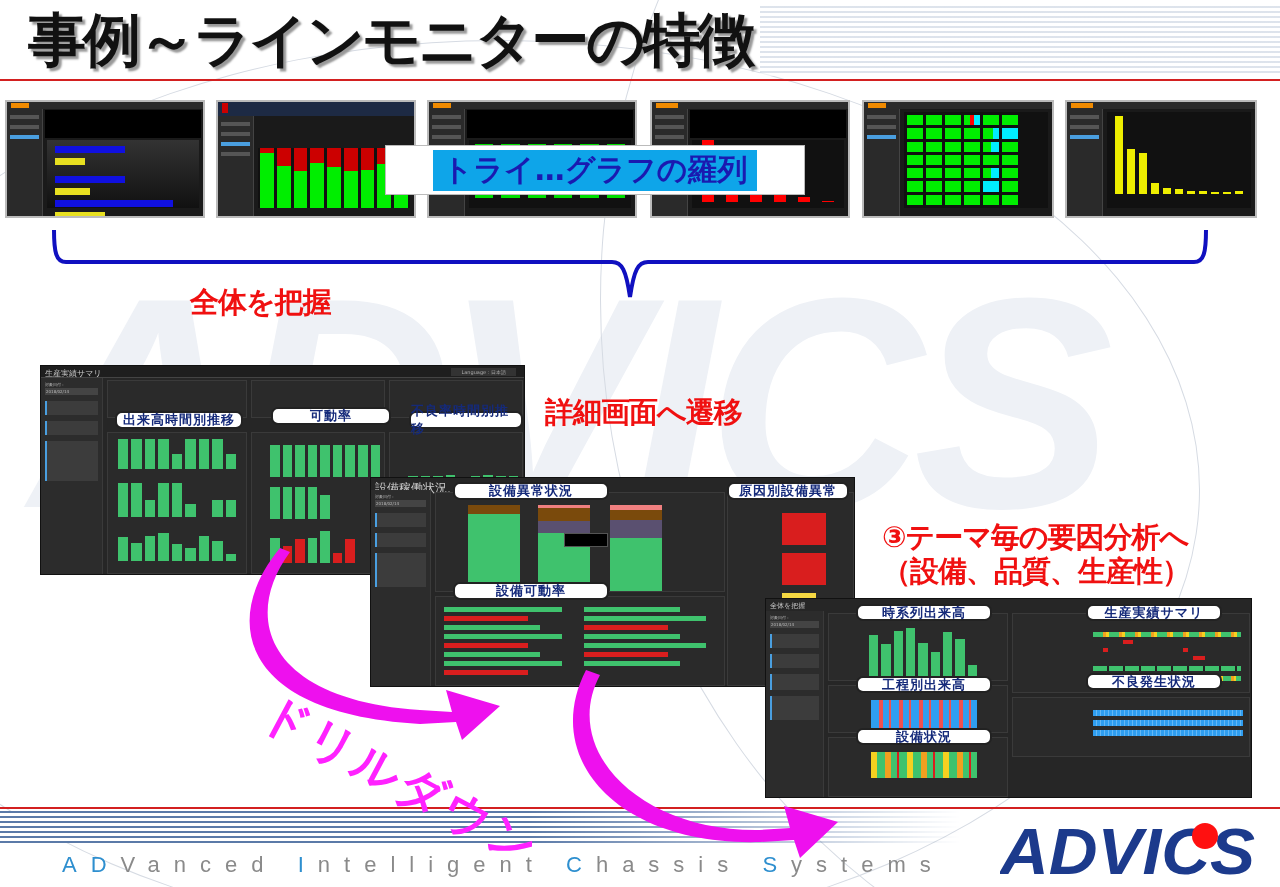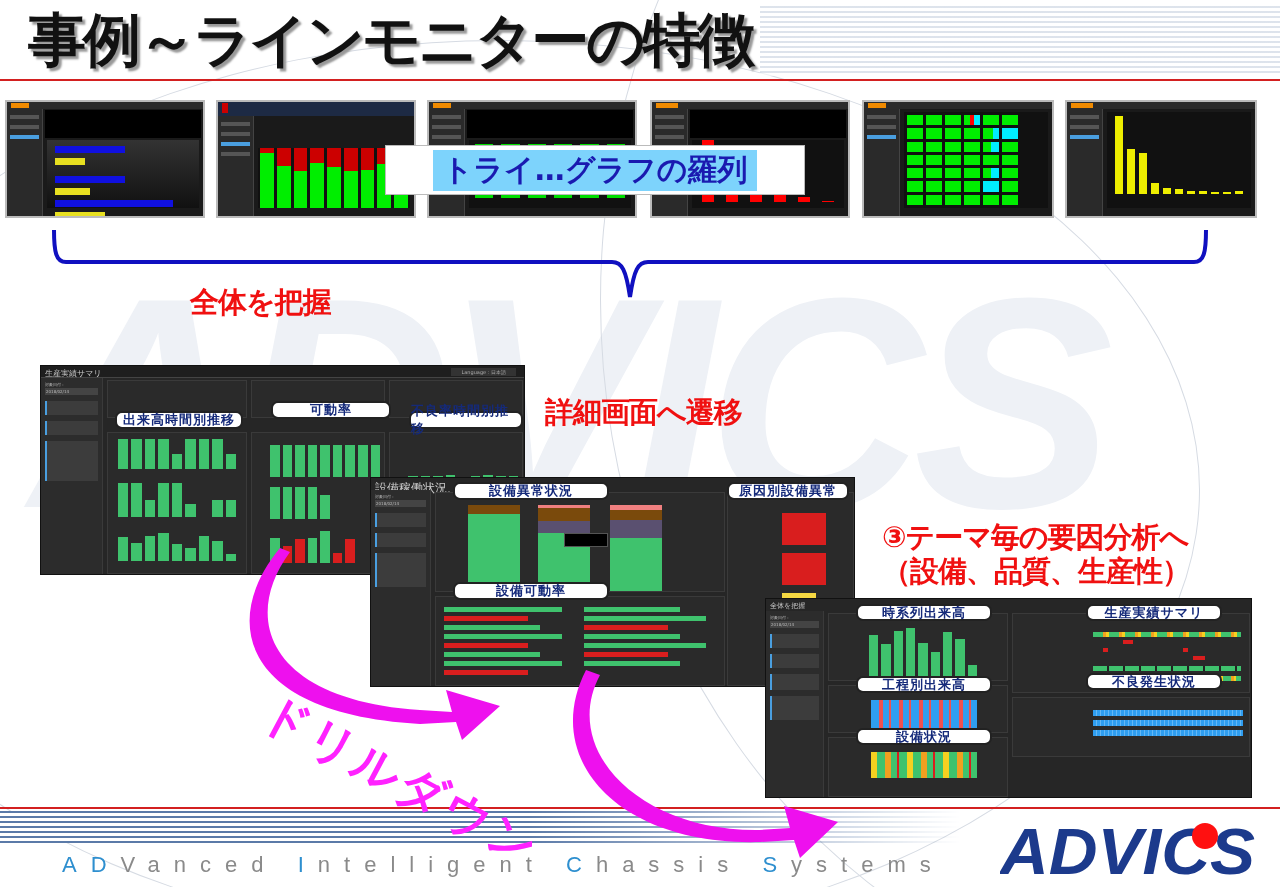--- a/index.html
+++ b/index.html
@@ -12,21 +12,21 @@
 .title-rule{position:absolute;left:0;top:79px;width:1280px;height:2px;background:#d32020;z-index:2}
 .thumb{position:absolute;top:100px;height:118px;background:#1a1a1a;border:2px solid #bbb;overflow:hidden;z-index:2}
 .thumb .tbar{position:absolute;left:0;top:0;right:0;height:7px;background:#2b2b2b}
 .thumb .tbar i{position:absolute;left:4px;top:1px;width:18px;height:5px;background:#f08a00}
 .thumb .side{position:absolute;left:0;top:7px;width:36px;bottom:0;background:#2a2a2a;border-right:1px solid #444}
 .thumb .side i{display:block;margin:6px 3px 0;height:4px;background:#555}
 .thumb .side i.sel{background:#4a9fe0}
 .thumb .hdr{position:absolute;left:38px;top:8px;right:2px;height:28px;background:#000}
 .thumb .plot{position:absolute;left:40px;top:38px;right:4px;bottom:8px;background:linear-gradient(#333,#111)}
 .banner{position:absolute;left:385px;top:145px;width:420px;height:50px;background:#fff;border:1px solid #bbb;z-index:4;display:flex;align-items:center;justify-content:center}
-.banner span{font-size:30px;color:#1a1ab0;font-weight:bold;background:#7dd3fc;padding:0 10px}
+.banner span{font-size:30px;color:#1a1ab0;font-weight:bold;background:#0ea5e9;padding:0 10px}
 .brace{position:absolute;left:40px;top:222px;z-index:2}
 .callout{position:absolute;color:#f01010;font-weight:bold;font-size:29px;line-height:34px;z-index:5;letter-spacing:-1px}
 .shot{position:absolute;background:#262626;border:1px solid #111;overflow:hidden;z-index:3}
 .shot .stitle{position:absolute;left:4px;top:2px;font-size:8px;color:#ccc}
 .shot .lpane{position:absolute;left:0;top:12px;width:62px;bottom:0;background:#2c2c2c;border-right:1px solid #3a3a3a}
 .shot .lpane i{display:block;margin:6px 4px 0;height:14px;background:#3c3c3c;border-left:2px solid #4a9fe0}
 .label{position:absolute;background:#fff;border:2px solid #222;border-radius:7px;color:#152a7a;font-weight:bold;font-size:13px;display:flex;align-items:center;justify-content:center;z-index:6;letter-spacing:1px}
 .bars{position:absolute;display:flex;align-items:flex-end;gap:3px}
 .bars b{display:block;flex:1;background:#3fc26d}
 .bars b.r{background:#d91e1e}
@@ -318,21 +318,21 @@
         <b style="height:40%"></b>
         <b style="height:45%"></b>
         <b style="height:38%"></b>
         <b style="height:42%"></b>
         <b style="height:45%"></b>
         <b style="height:40%"></b>
         <b style="height:40%"></b>
       </div>
   </div>
   <div class="label" style="left:74px;top:45px;width:128px;height:18px">出来高時間別推移</div>
-  <div class="label" style="left:230px;top:35px;width:120px;height:18px">可動率</div>
+  <div class="label" style="left:230px;top:41px;width:120px;height:18px">可動率</div>
   <div class="label" style="left:368px;top:45px;width:114px;height:18px">不良率時間別推移</div>
 </div>
 
 <div class="callout" style="left:545px;top:395px">
   <div>詳細画面へ遷移</div>
 </div>
 
 <div class="shot" style="left:370px;top:477px;width:485px;height:210px">
   <div class="stitle" style="font-size:12px">設備稼働状況、異常状況</div>
   <div class="lpane" style="width:60px">

